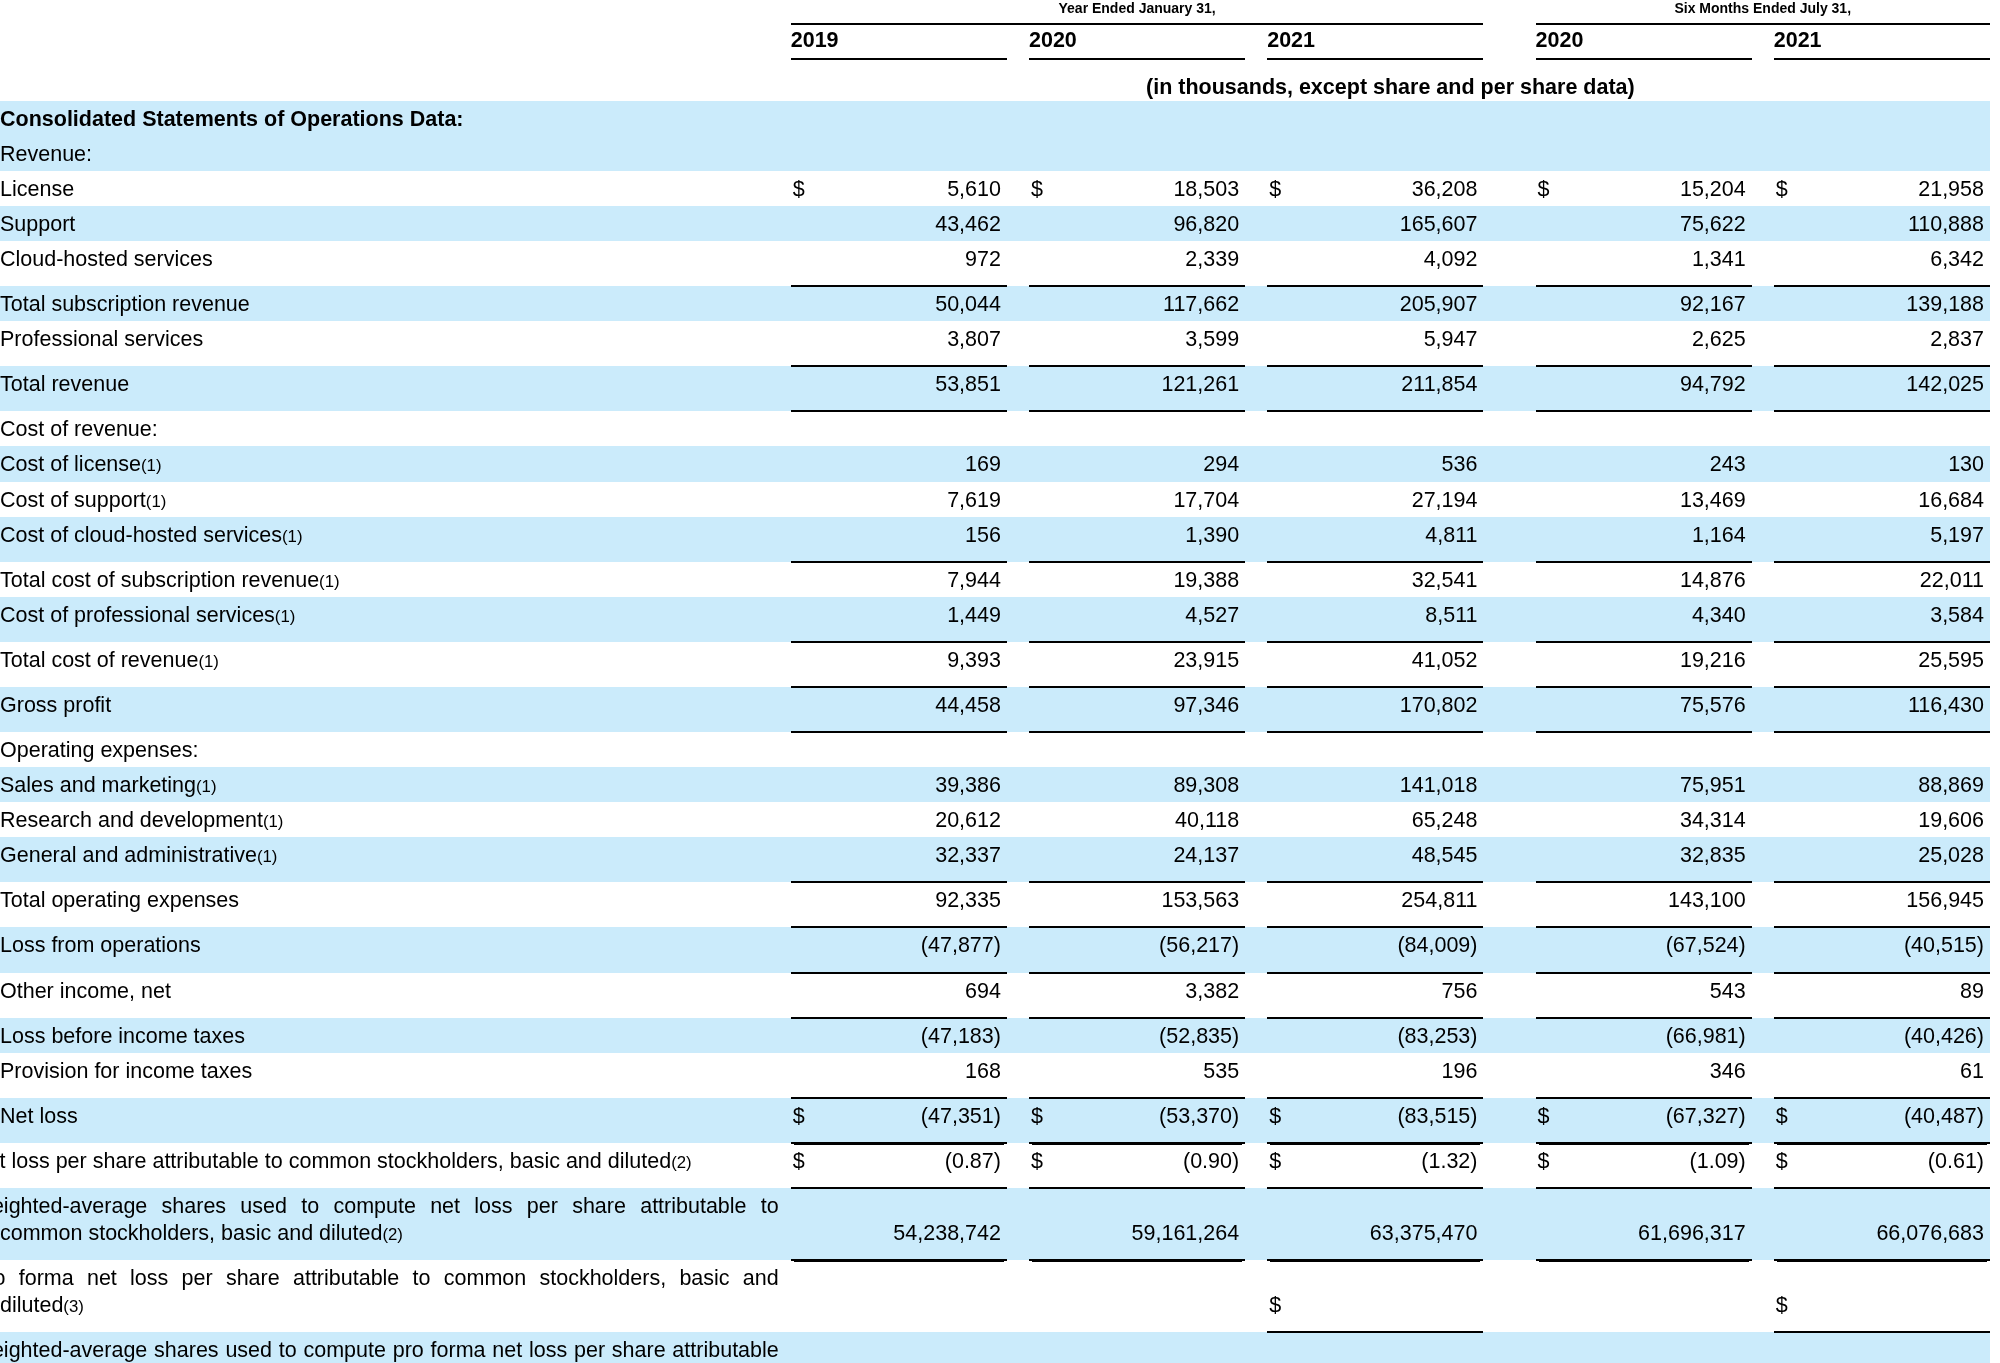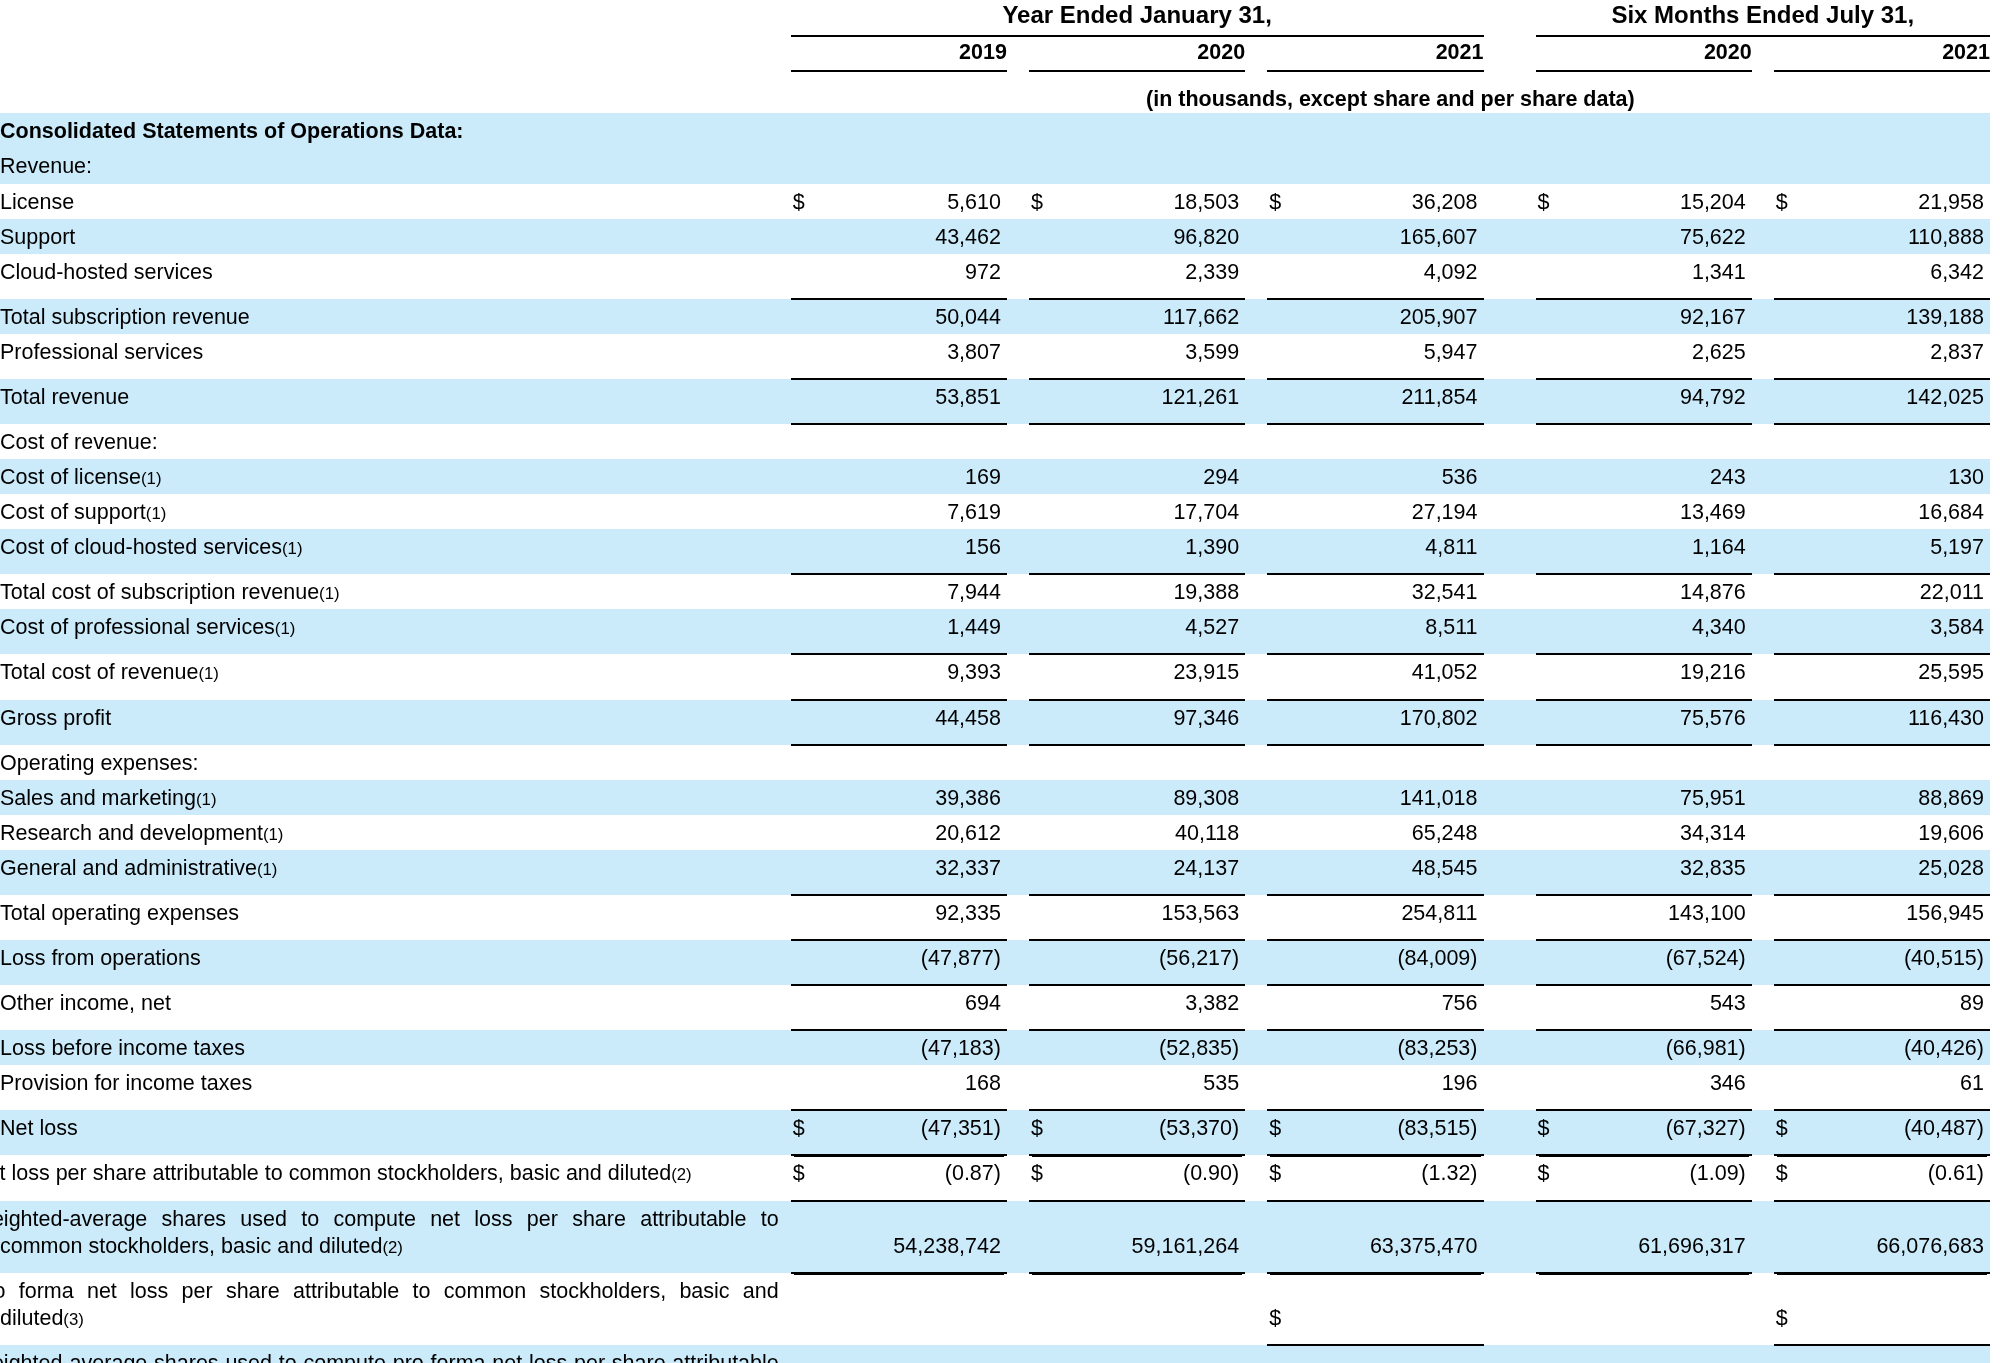--- a/index.html
+++ b/index.html
@@ -74,26 +74,26 @@
 
   
   tr.spacer td { height: 9px; padding: 0; }
 
   .supr { font-size: 0.78em; vertical-align: baseline; }
 
   
   .hdr-title {
     text-align: center;
     font-weight: bold;
-    font-size: 24px;
+    font-size: 14px;
     padding-bottom: 3px;
   }
   .hdr-line { border-bottom: 2px solid #000; }
   .hdr-year {
-    text-align: right;
+    text-align: left;
     font-weight: bold;
     font-size: 21.5px;
     padding: 2px 0 2px 0;
   }
   .hdr-units {
     text-align: center;
     font-weight: bold;
     font-size: 21.5px;
     padding-top: 14px;
   }

